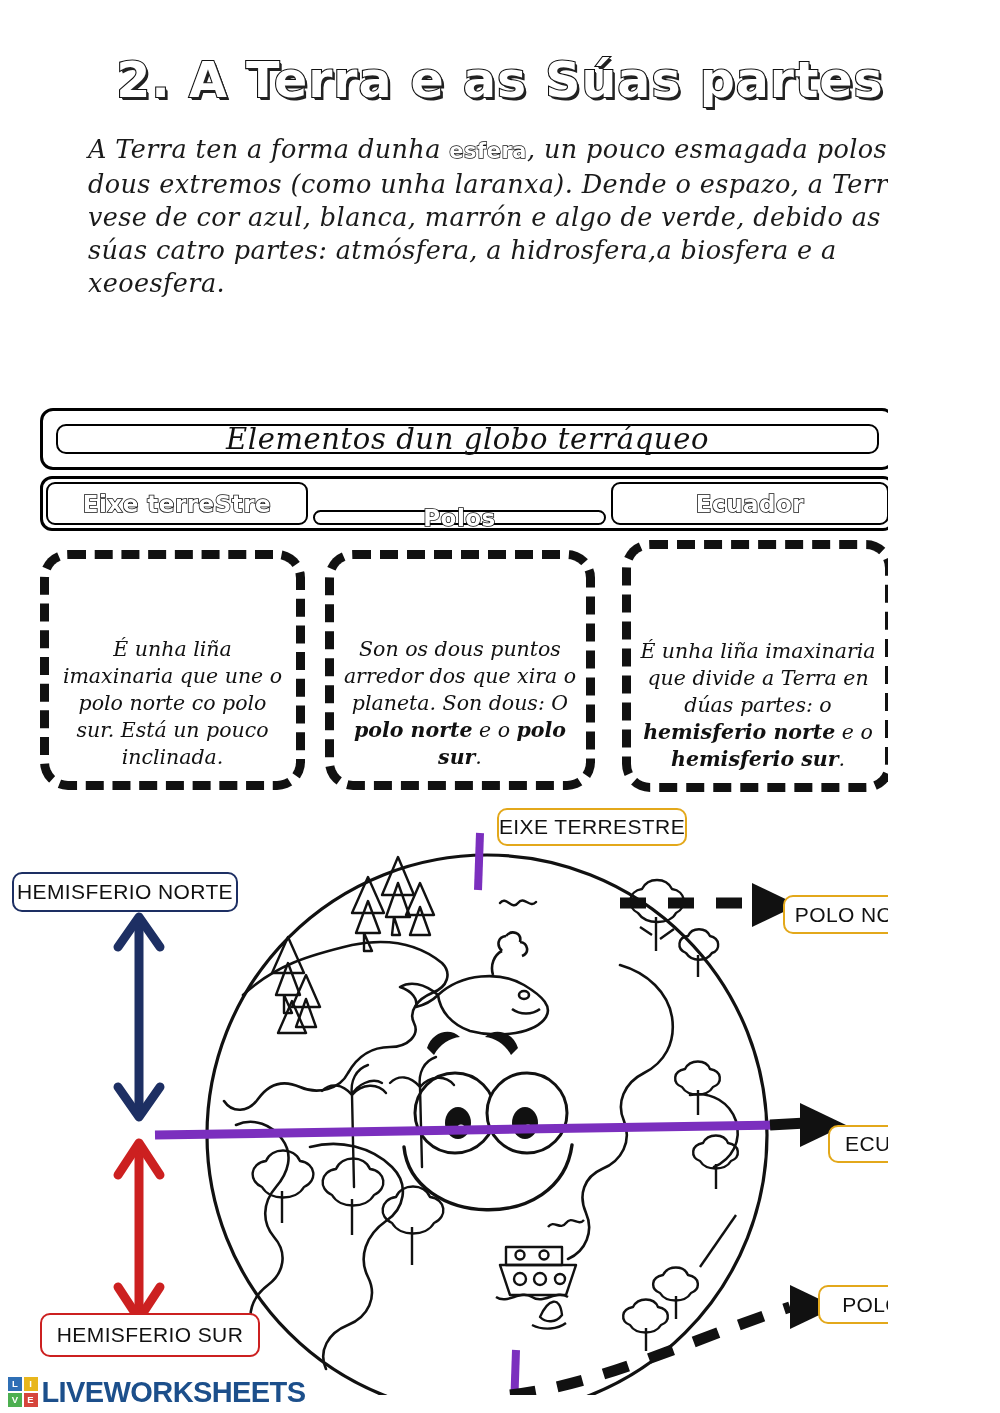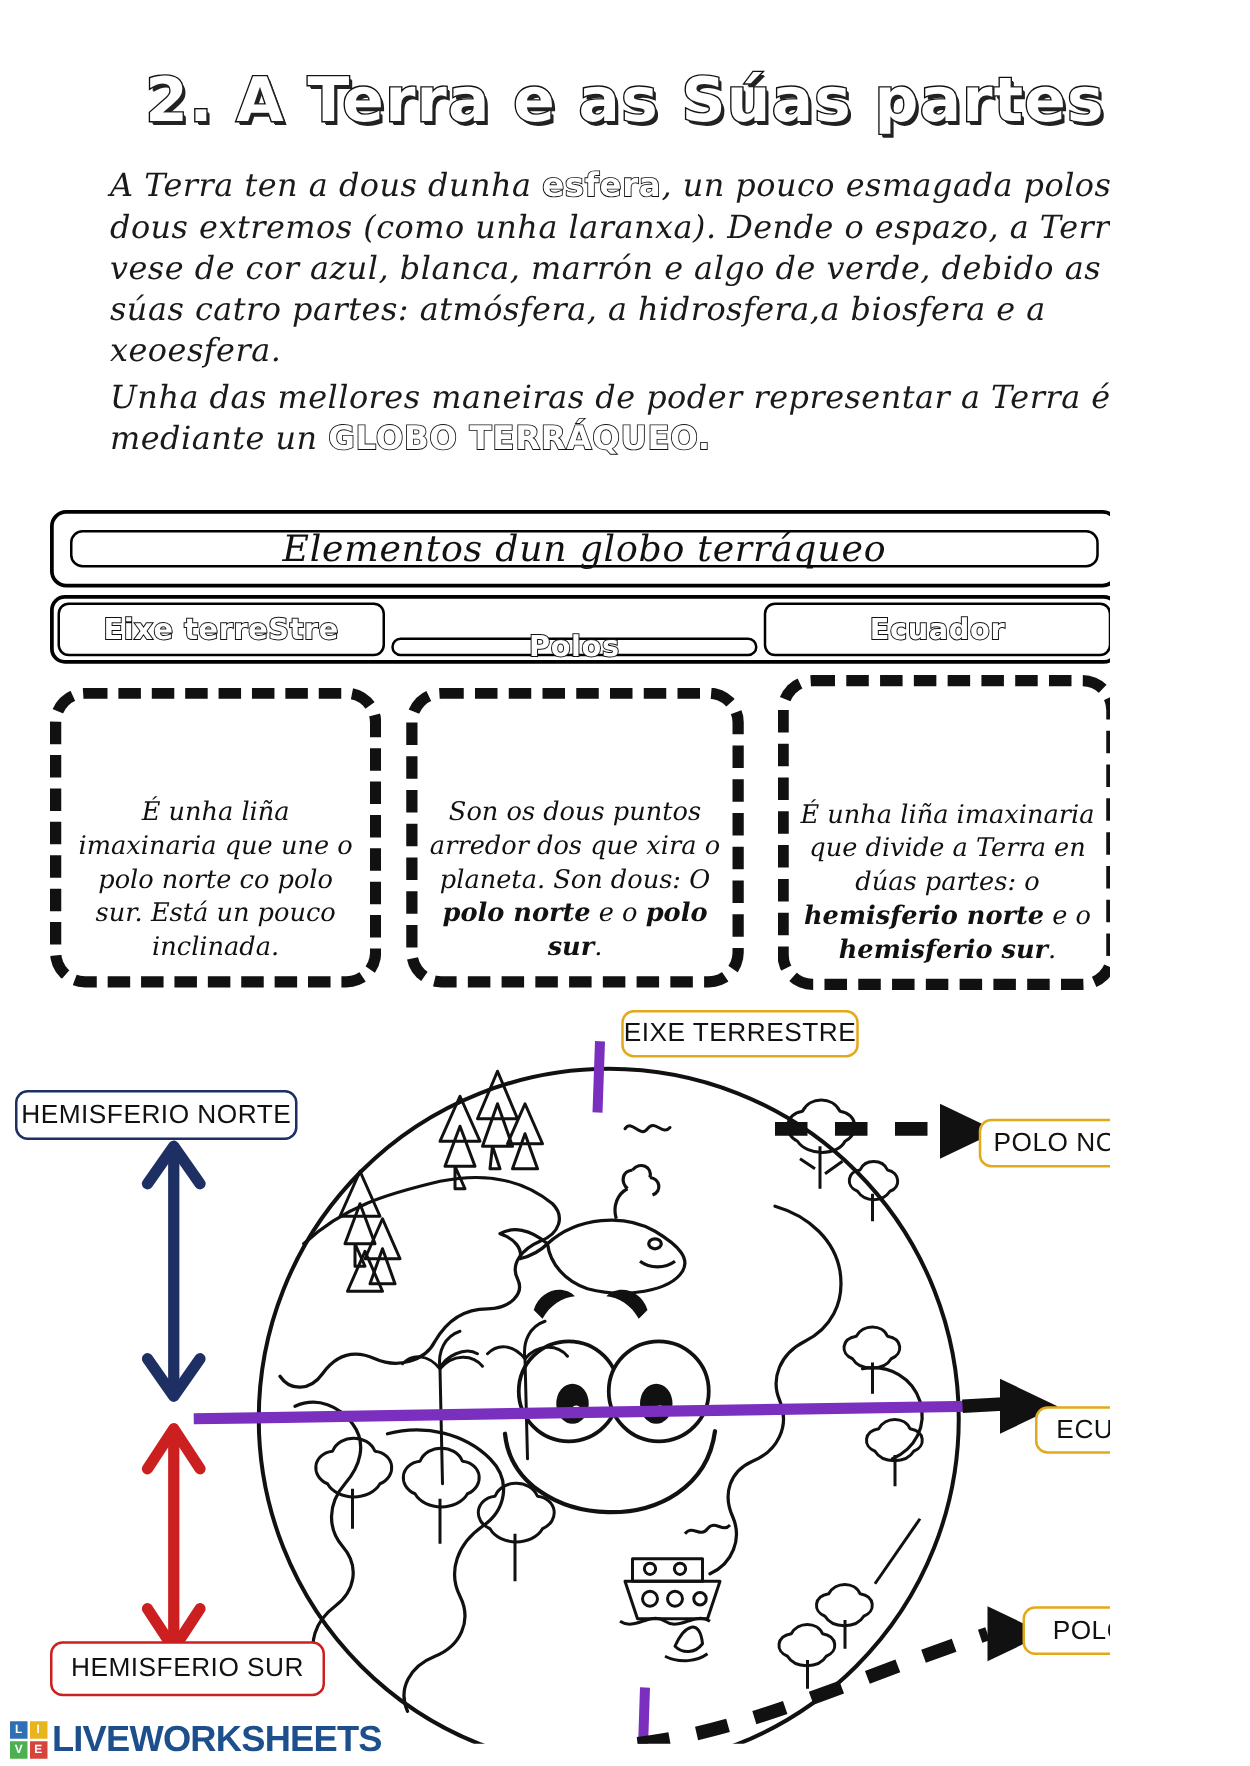--- a/index.html
+++ b/index.html
@@ -44,21 +44,21 @@
     color: #1a1a1a;
     letter-spacing: 0.4px;
   }
   #para1 { left: 88px; top: 133px; width: 860px; }
   #para2 { left: 88px; top: 302px; width: 860px; }
 
   .bubble-inline {
     font-family: "DejaVu Sans", sans-serif;
     font-style: normal;
     font-weight: bold;
-    font-size: 26px;
+    font-size: 21px;
     color: #ffffff;
     -webkit-text-stroke: 1.4px #111;
     paint-order: stroke fill;
     letter-spacing: 0.5px;
   }
 
   
   .tbl-outer {
     position: absolute;
     left: 40px;
@@ -223,26 +223,23 @@
   }
 </style>
 </head>
 <body>
 
 <div id="page">
 
   <div class="title">2. A Terra e as Súas partes</div>
 
   <div class="para" id="para1">
-    <span>A Terra ten a dous dunha </span><span class="bubble-inline">esfera</span><span>, un pouco esmagada polos dous extremos (como unha laranxa). Dende o espazo, a Terra vese de cor azul, blanca, marrón e algo de verde, debido as súas catro partes:  atmósfera, a hidrosfera,a biosfera e a xeoesfera.</span>
-  </div>
-
-  <div class="para" id="para2">
-    <span>Unha das  mellores maneiras de poder representar a Terra é mediante un </span><span class="bubble-inline">GLOBO TERRÁQUEO.</span>
-  </div>
+    <span>A Terra ten a forma dunha </span><span class="bubble-inline">esfera</span><span>, un pouco esmagada polos dous extremos (como unha laranxa). Dende o espazo, a Terra vese de cor azul, blanca, marrón e algo de verde, debido as súas catro partes:  atmósfera, a hidrosfera,a biosfera e a xeoesfera.</span>
+  </div>
+
 
   <div class="tbl-outer">
     <div class="tbl-outer-inner">
       <span class="tbl-title-text">Elementos dun globo terráqueo</span>
     </div>
   </div>
 
   <div class="hdr-row">
     <div class="hdr-cell c1">
       <span class="hdr-text">Eixe terreStre</span>

